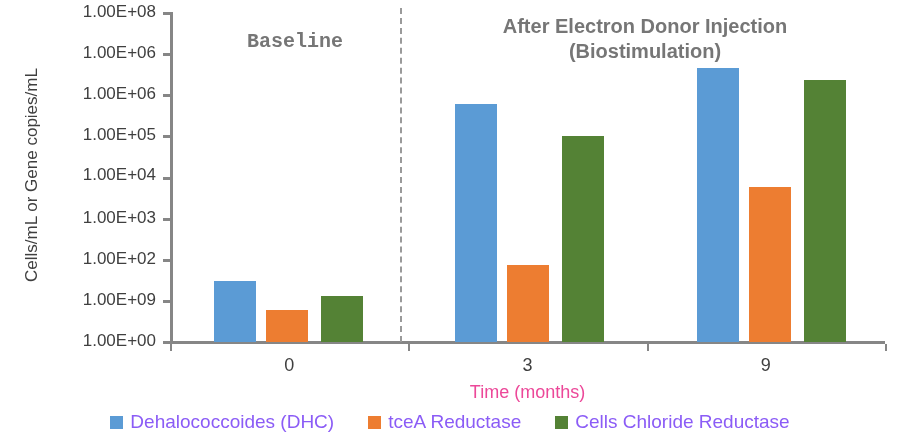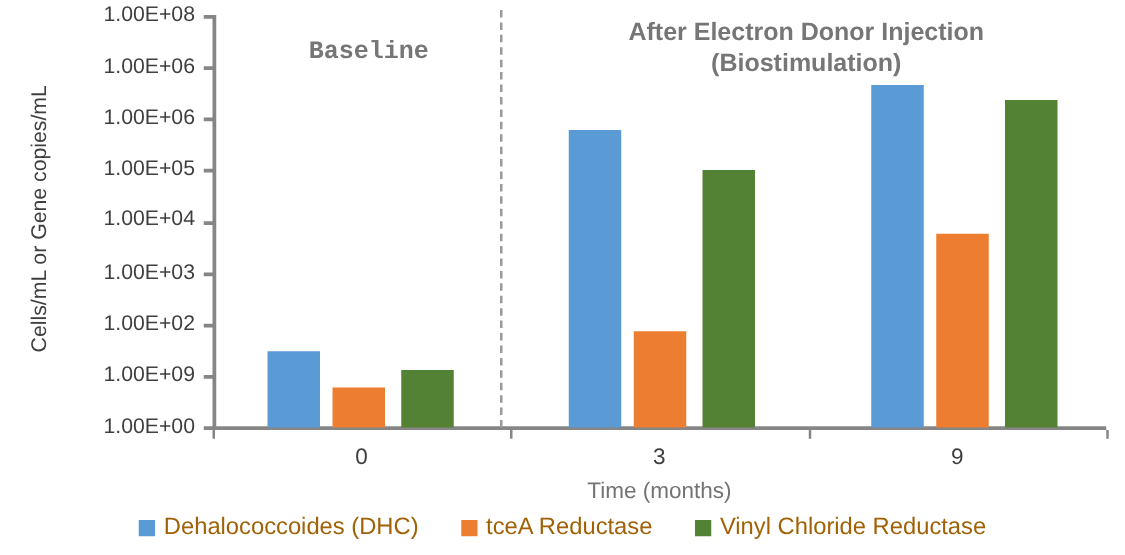--- a/index.html
+++ b/index.html
@@ -88,21 +88,21 @@
     font-size: 18px;
     color: #3f3f3f;
   }
   #x-axis-title {
     position: absolute;
     left: 170px;
     top: 382px;
     width: 715px;
     text-align: center;
     font-size: 18px;
-    color: #737373;
+    color: #ec4899;
   }
 
   
   .bar {
     position: absolute;
     bottom: 0;
   }
   #bars-layer {
     position: absolute;
     left: 0;
@@ -159,21 +159,21 @@
     align-items: center;
     gap: 7px;
   }
   .legend-swatch {
     width: 13px;
     height: 13px;
     flex: 0 0 auto;
   }
   .legend-label {
     font-size: 19px;
-    color: #a16207;
+    color: #8b5cf6;
     white-space: nowrap;
   }
 </style>
 </head>
 <body>
 
 <div id="root">
 
   <div id="y-axis-title">Cells/mL or Gene copies/mL</div>
 
@@ -218,21 +218,21 @@
       <div class="legend-item">
         <span class="legend-swatch" style="background: rgb(91, 155, 213);"></span>
         <span class="legend-label">Dehalococcoides (DHC)</span>
       </div>
       <div class="legend-item">
         <span class="legend-swatch" style="background: rgb(237, 125, 49);"></span>
         <span class="legend-label">tceA Reductase</span>
       </div>
       <div class="legend-item">
         <span class="legend-swatch" style="background: rgb(84, 130, 53);"></span>
-        <span class="legend-label">Vinyl Chloride Reductase</span>
+        <span class="legend-label">Cells Chloride Reductase</span>
       </div>
     </div>
 
 <div class="y-tick-mark" style="top: 12px;"></div>
     <div class="y-tick-mark" style="top: 53.125px;"></div>
     <div class="y-tick-mark" style="top: 94.25px;"></div>
     <div class="y-tick-mark" style="top: 135.375px;"></div>
     <div class="y-tick-mark" style="top: 176.5px;"></div>
     <div class="y-tick-mark" style="top: 217.625px;"></div>
     <div class="y-tick-mark" style="top: 258.75px;"></div>

